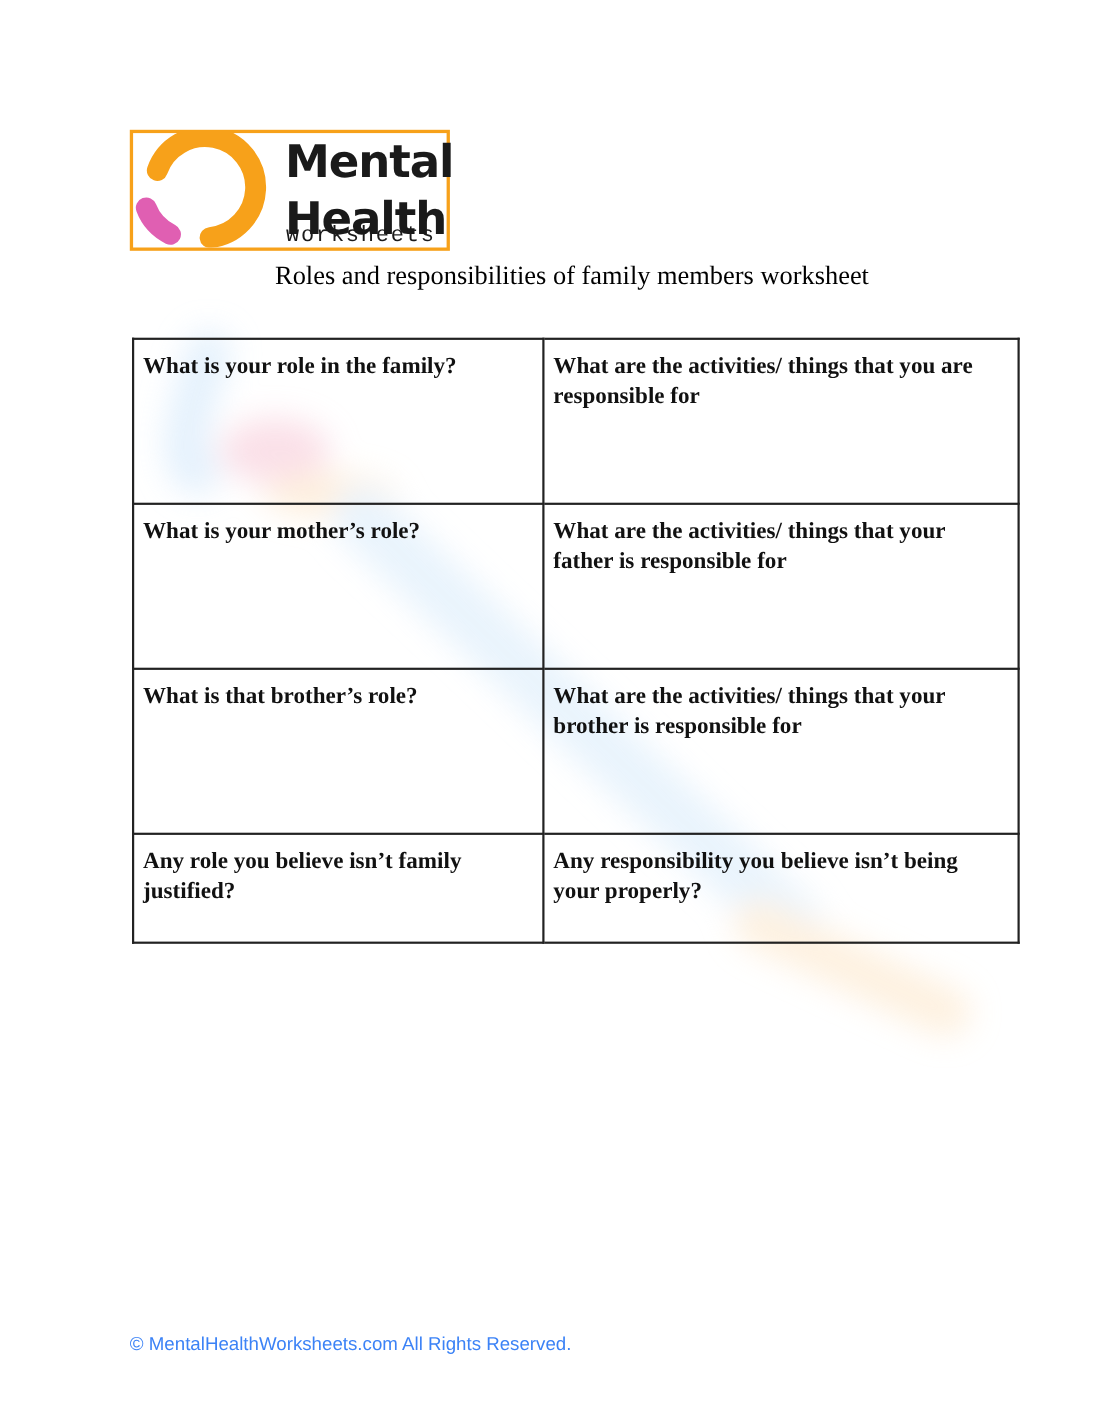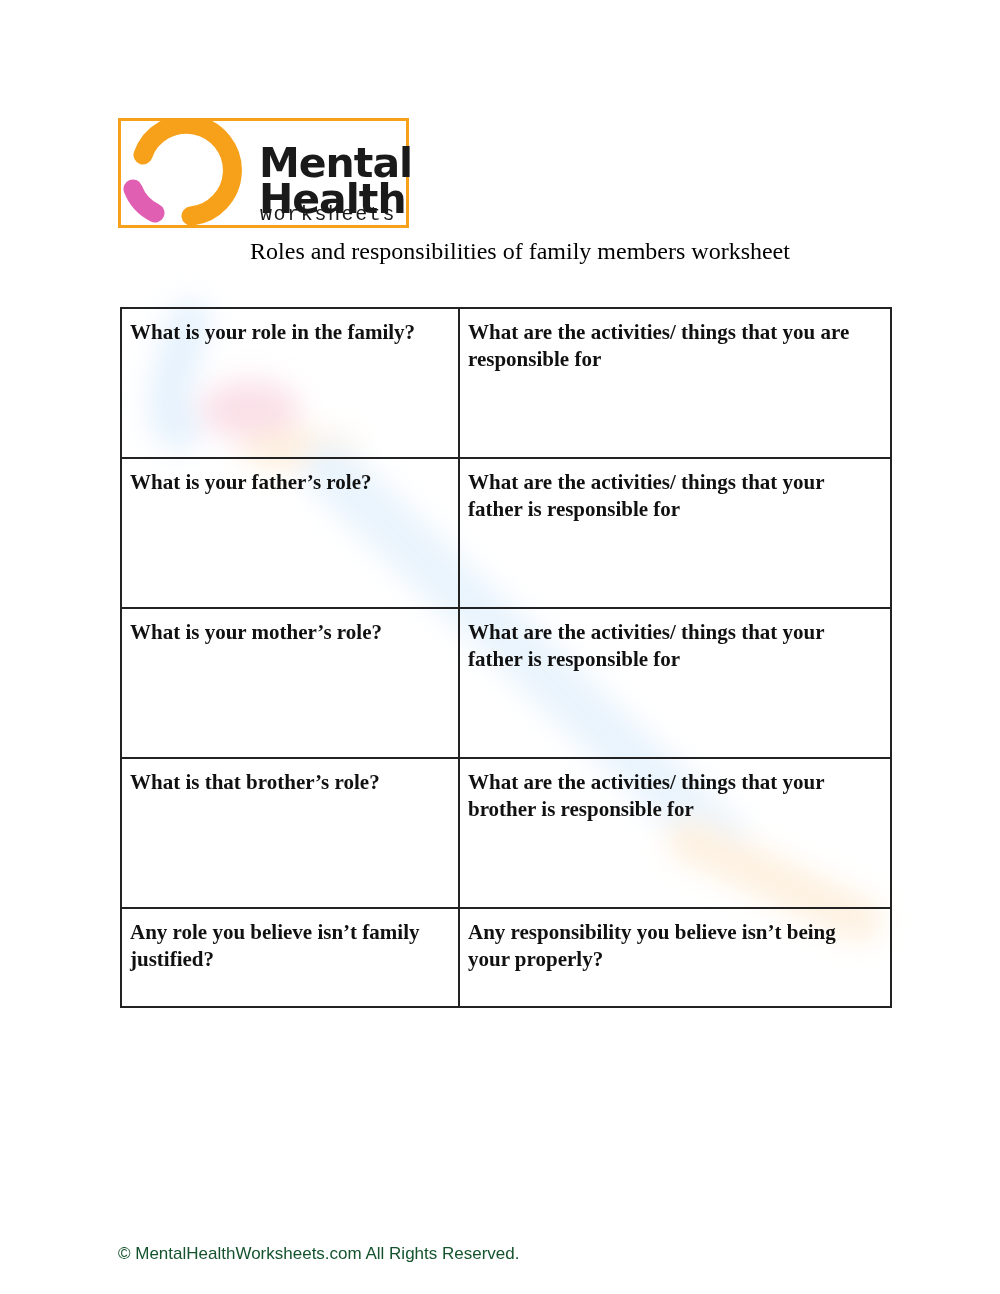--- a/index.html
+++ b/index.html
@@ -8,21 +8,21 @@
 
     .logo {
       position: absolute; left: 118px; top: 118px; width: 291px; height: 110px;
       border: 3px solid #f7a11a; box-sizing: border-box; background: #fff;
     }
     .logo svg { position: absolute; left: 0; top: 0; }
     .logo-word1, .logo-word2 {
       position: absolute; left: 138px; font-family: "DejaVu Sans", sans-serif;
       font-weight: bold; color: #1a1a1a; font-size: 41px; letter-spacing: -1px; line-height: 1;
     }
-    .logo-word1 { top: 6px; margin-top: 16px; }
+    .logo-word1 { top: 6px; }
     .logo-word2 { top: 58px; }
     .logo-word3 {
       position: absolute; left: 139px; top: 84px; font-family: Liberation Mono, monospace;
       color: #1a1a1a; font-size: 20px; letter-spacing: 1.6px; line-height: 1;
     }
 
     .doc-title {
       position: absolute; left: 0; width: 1000px; top: 238px; text-align: center;
       font-family: "Liberation Serif", serif; font-weight: normal; font-size: 24px; color: #000; margin-left: 20px;
     }
@@ -31,28 +31,28 @@
 
     table.ws {
       position: absolute; left: 120px; top: 307px; width: 759px;
       border-collapse: collapse; table-layout: fixed;
     }
     table.ws td {
       border: 2px solid #222; vertical-align: top; padding: 10px 8px 0 8px;
       font-family: "Liberation Serif", serif; font-weight: bold; font-size: 21px;
       line-height: 27px; color: #111; box-sizing: border-box;
     }
-    table.ws td.c1 { width: 338px; }
+    table.ws td.c1 { width: 373px; }
     table.ws td.c2 { width: 432px; }
     tr.r { height: 150px; }
     tr.r-last { height: 99px; }
 
     .footer {
       position: absolute; left: 118px; top: 1212px;
-      font-family: "Liberation Sans", sans-serif; font-size: 17px; color: #14532d; margin-top: 32px;
+      font-family: "Liberation Sans", sans-serif; font-size: 17px; color: #3b82f6;
     }
   </style>
 </head>
 <body>
 
 <div class="page">
 
   <svg class="watermark" width="1000" height="1294">
     <defs>
       <filter id="blur" x="-50%" y="-50%" width="200%" height="200%">
@@ -80,24 +80,20 @@
 
   <div class="doc-title">Roles and responsibilities of family members worksheet</div>
 
   <table class="ws">
     <tbody>
         <tr class="r">
       <td class="c1">What is your role in the family?</td>
       <td class="c2">What are the activities/ things that you are responsible for</td>
     </tr>
     <tr class="r">
-      <td class="c1">What is your father’s role?</td>
-      <td class="c2">What are the activities/ things that your father is responsible for</td>
-    </tr>
-    <tr class="r">
       <td class="c1">What is your mother’s role?</td>
       <td class="c2">What are the activities/ things that your father is responsible for</td>
     </tr>
     <tr class="r">
       <td class="c1">What is that brother’s role?</td>
       <td class="c2">What are the activities/ things that your brother is responsible for</td>
     </tr>
     <tr class="r-last">
       <td class="c1">Any role you believe isn’t family justified?</td>
       <td class="c2">Any responsibility you believe isn’t being your properly?</td>

